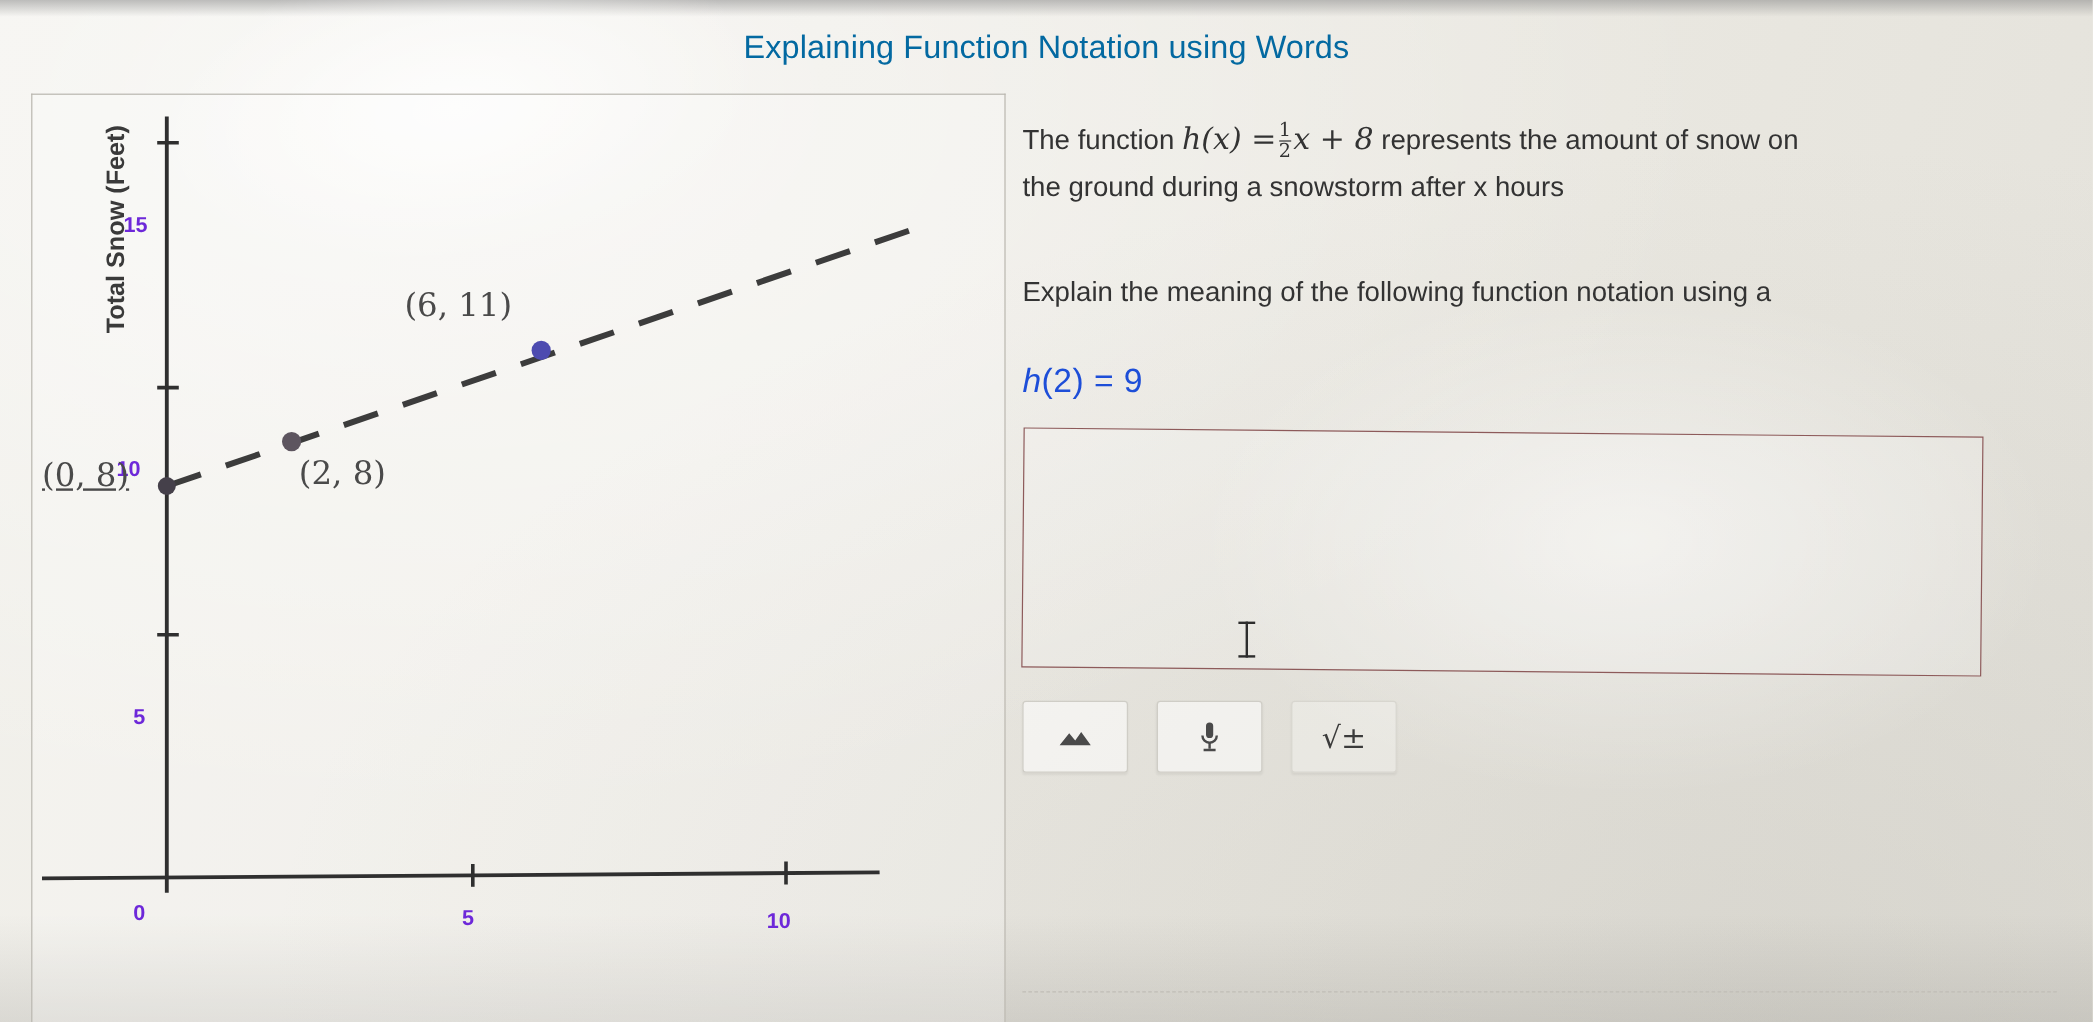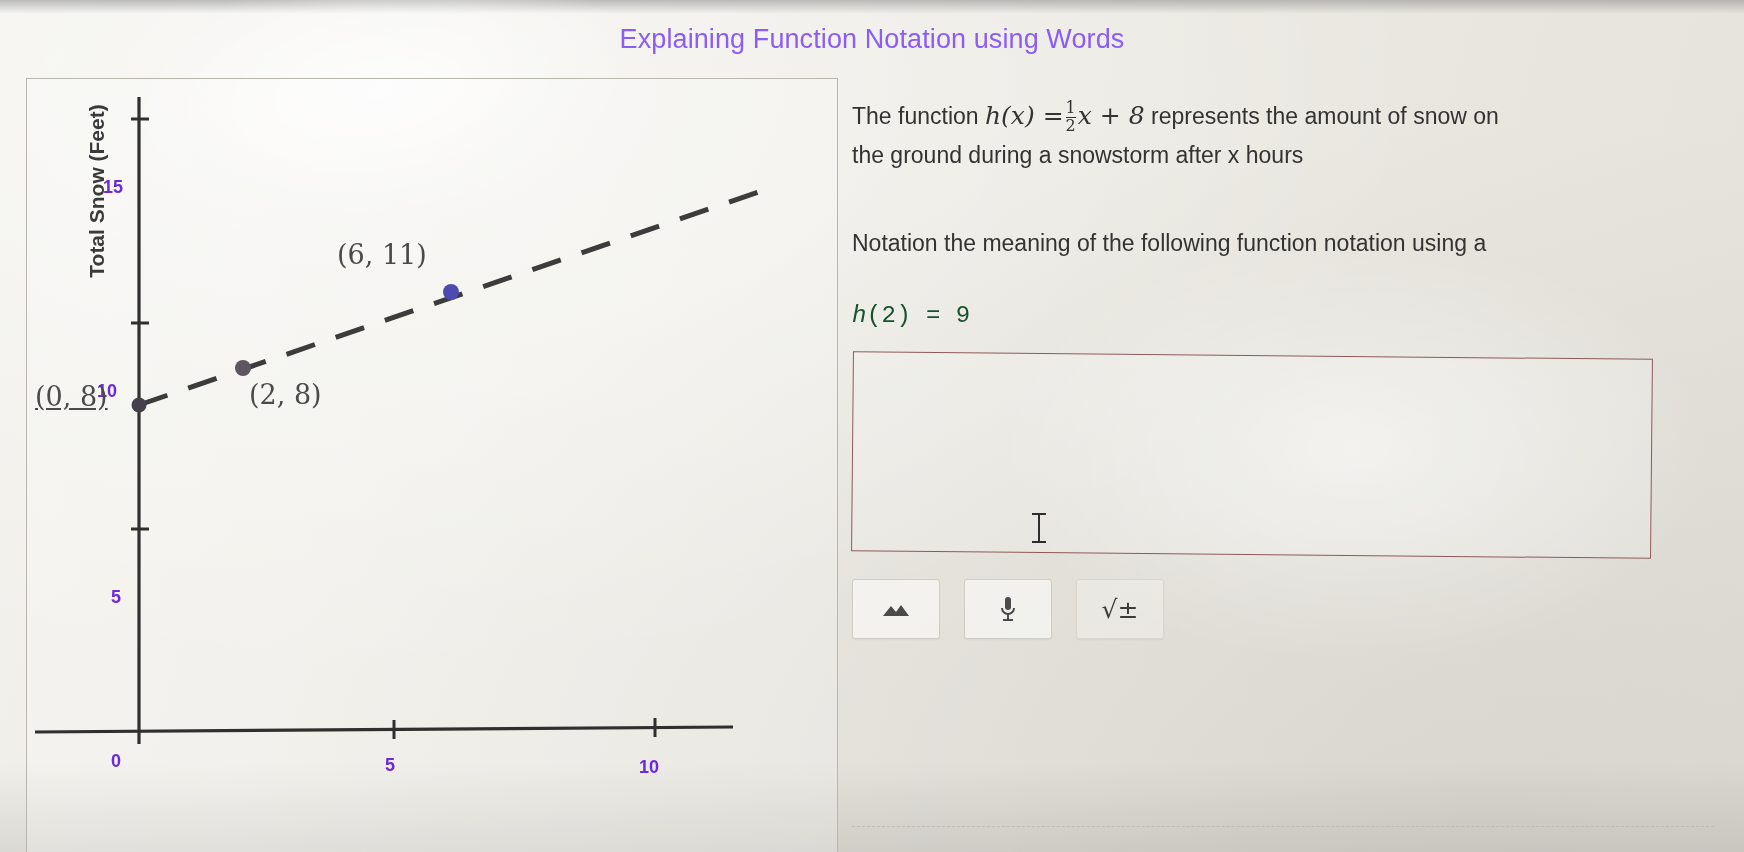--- a/index.html
+++ b/index.html
@@ -44,21 +44,21 @@
     background: linear-gradient(180deg, rgba(140,140,140,0.55), rgba(236,234,228,0));
   }
 
   
   #title {
     position: absolute;
     left: 0; right: 0;
     top: 24px;
     text-align: center;
     font-size: 27px;
-    color: #8b5cf6;
+    color: #0369a1;
     letter-spacing: 0.1px;
   }
 
   
   #graph-panel {
     position: absolute;
     left: 26px;
     top: 78px;
     width: 810px;
     height: 774px;
@@ -127,23 +127,23 @@
     font-family: "DejaVu Serif", serif;
     font-style: normal;
     font-size: 16px;
     line-height: 1.05;
     margin: 0 2px;
   }
   .frac .num { display: block; }
   .frac .den { display: block; border-top: 1.2px solid #333; }
 
   #notation {
-    font-family: Liberation Mono, monospace;
-    font-size: 24px;
-    color: #14532d;
+    font-family: Liberation Sans, sans-serif;
+    font-size: 28px;
+    color: #1d4ed8;
     margin-top: 40px;
     margin-bottom: 26px;
     letter-spacing: 0.4px;
   }
   #notation .it { font-style: italic; }
 
   
   #answer-wrap {
     position: relative;
     width: 800px;
@@ -283,21 +283,21 @@
 </div>
 
 <div id="right">
 
   <p class="para p1">
     <span>The function </span><span class="mathi">h</span><span class="mathi">(x)</span><span class="mathi" style="font-style:normal;">&nbsp;</span><span class="mathi" style="font-style:normal;">=</span><span class="frac"><span class="num">1</span><span class="den">2</span></span><span class="mathi">x + 8</span><span> represents the amount of snow on</span><br>
     <span>the ground during a snowstorm after x hours</span>
   </p>
 
   <p class="para">
-    <span>Notation the meaning of the following function notation using a</span><br>
+    <span>Explain the meaning of the following function notation using a</span><br>
   </p>
 
   <div id="notation">
     <span class="it">h</span><span>(2) = 9</span>
   </div>
 
   <div id="answer-wrap">
     <div id="answer-box"></div>
     <textarea id="answer-input" placeholder="" style=""></textarea>
     <div id="caret"></div>

